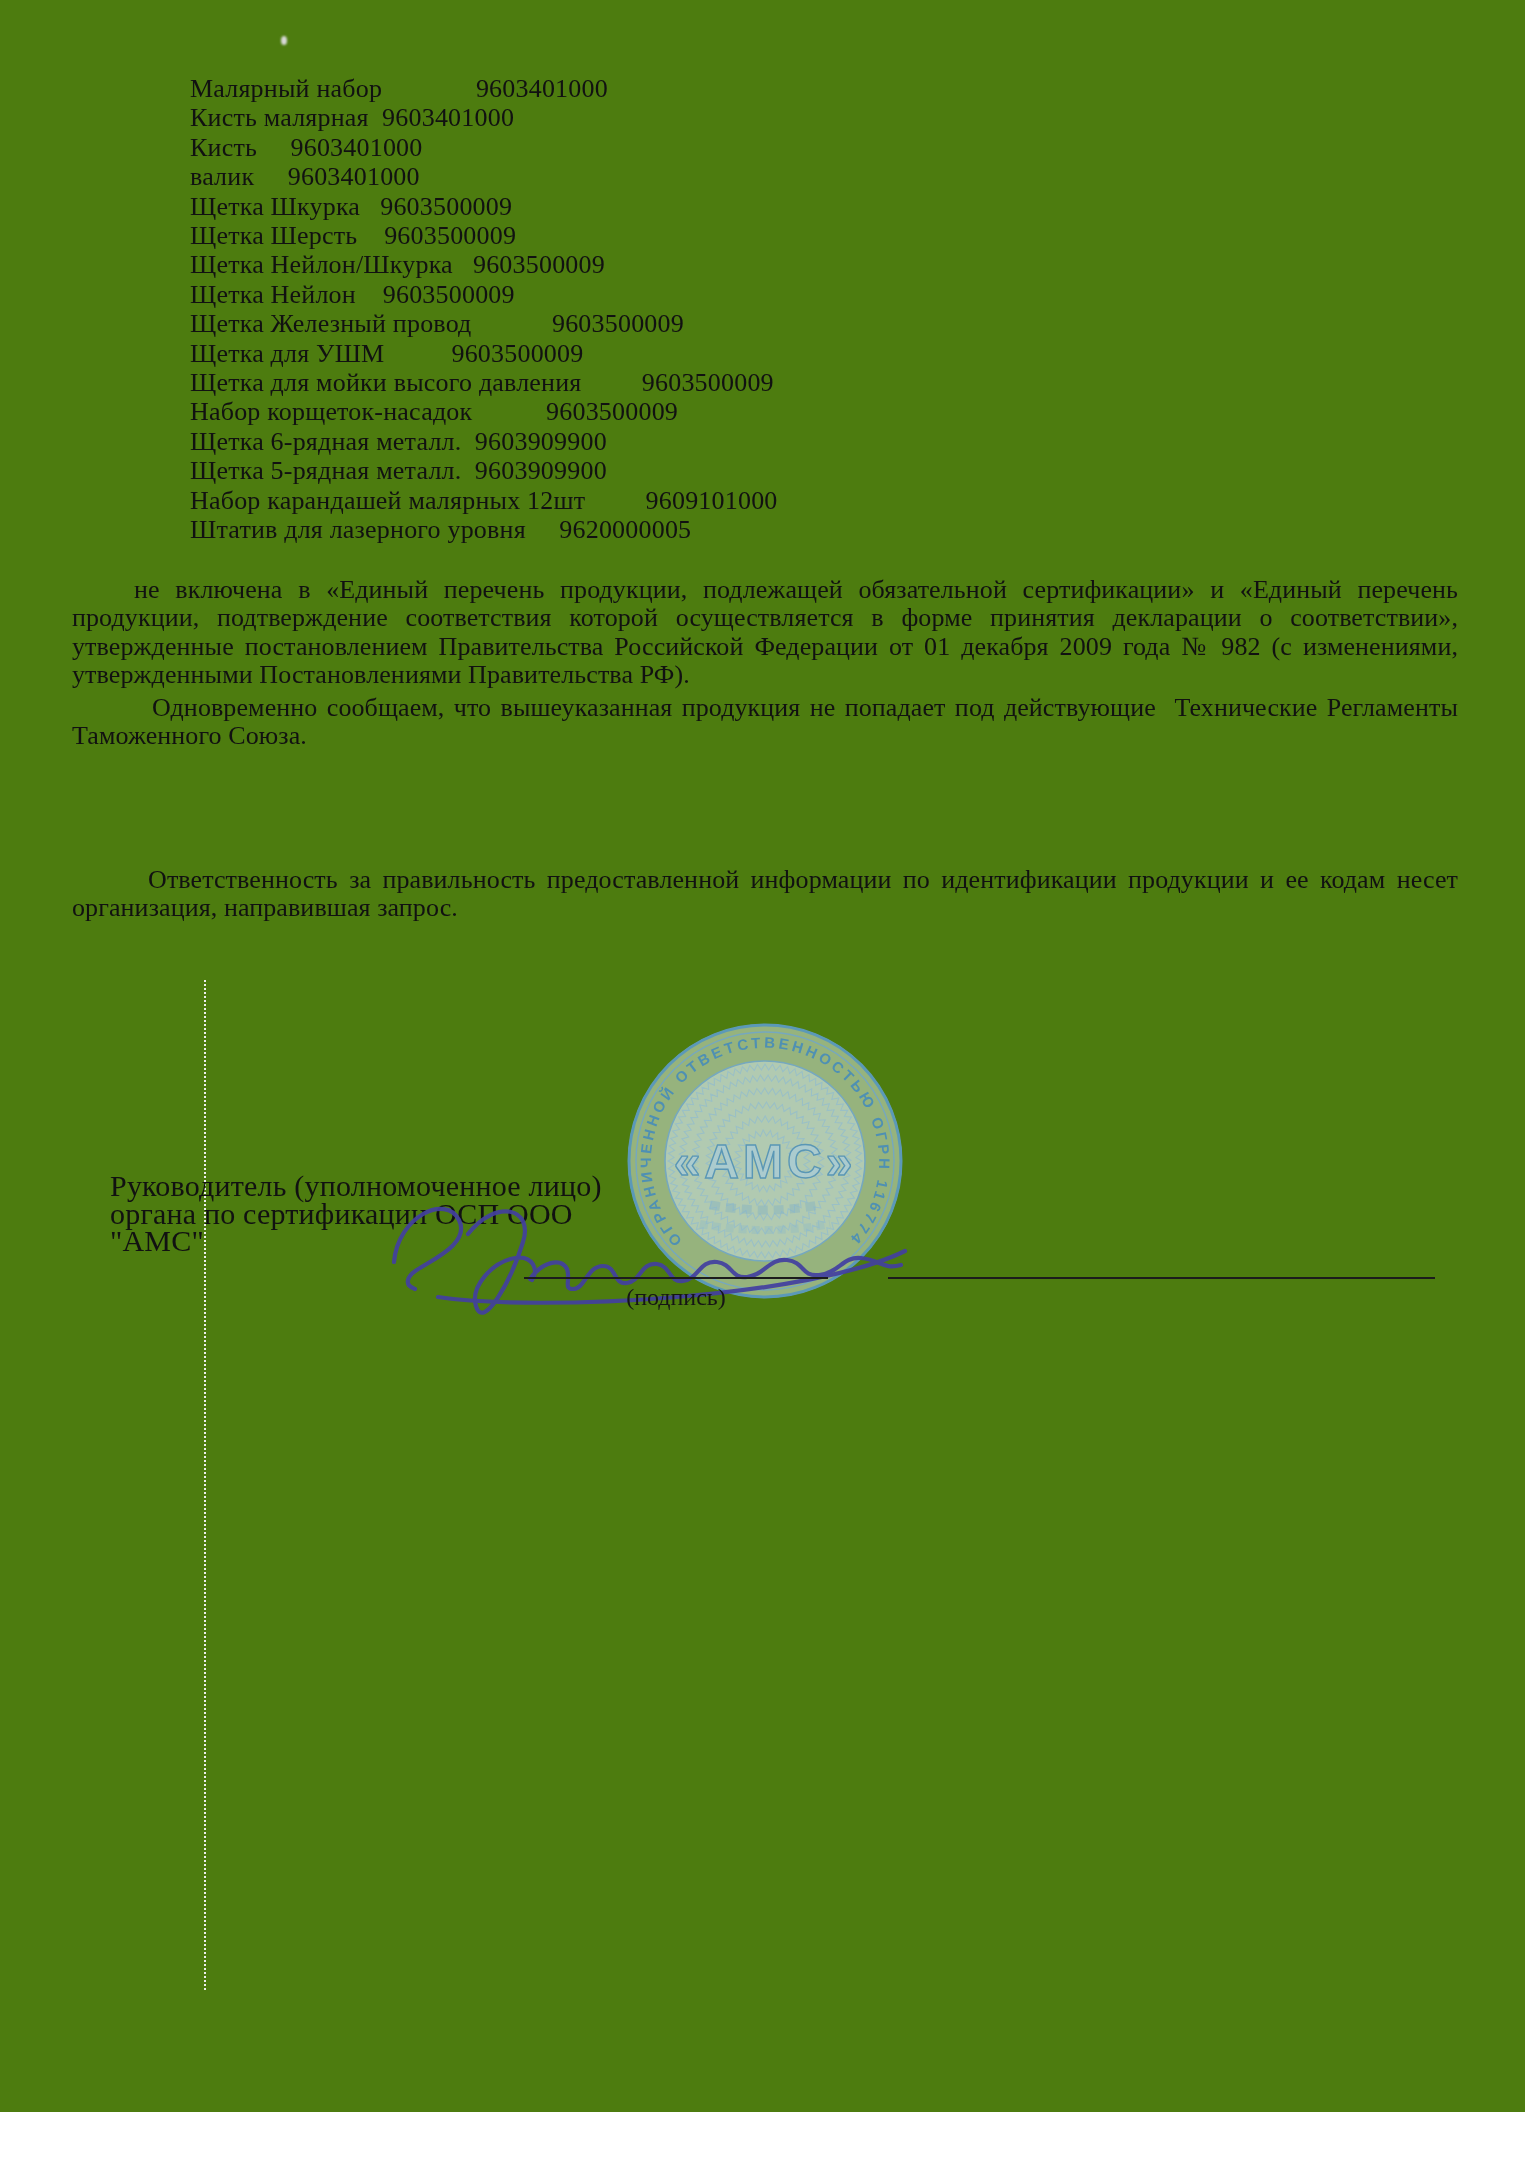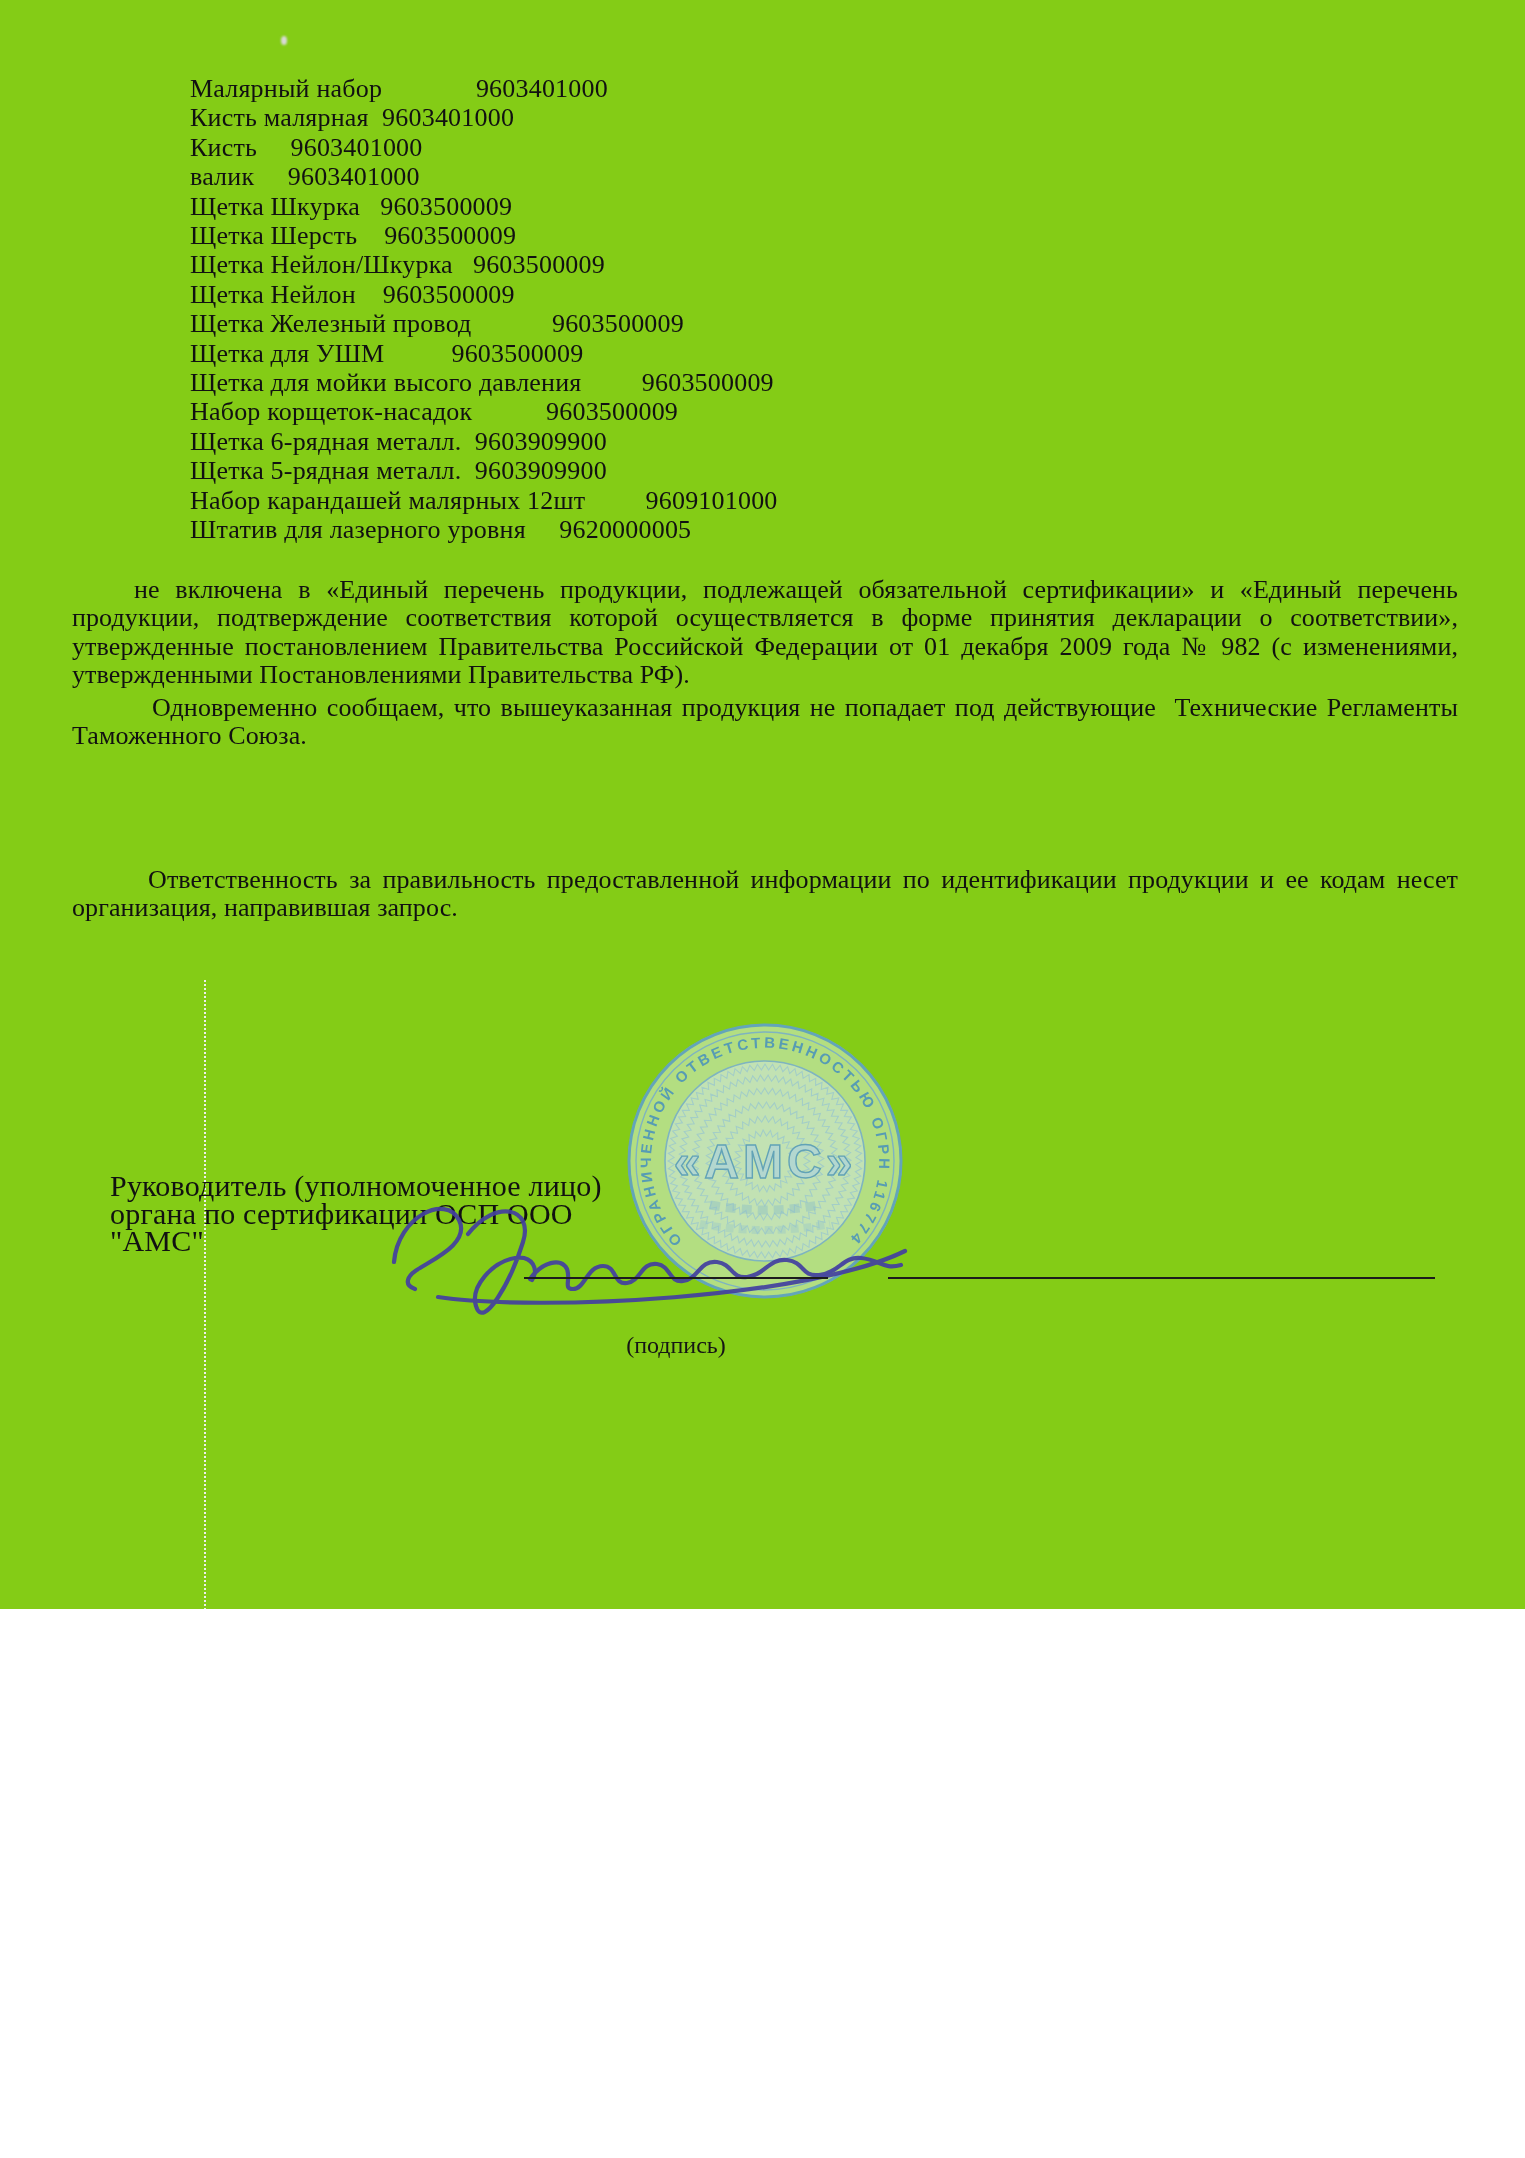--- a/index.html
+++ b/index.html
@@ -1,20 +1,20 @@
 <!DOCTYPE html>
 <html><head>
 <meta charset="utf-8">
 <style>
   * { margin:0; padding:0; box-sizing:border-box; }
   html,body { background:#ffffff; }
   .page {
     position:relative;
-    width:1525px; height:1609px;
-    background:#84cc16;
+    width:1525px; height:2112px;
+    background:#4d7c0f;
     font-family:"Liberation Serif", serif;
     color:#111111;
     overflow:hidden;
   }
   .product-list {
     position:absolute; left:190px; top:74px;
     font-size:26px; line-height:29.4px;
     white-space:pre; letter-spacing:.2px;
   }
   .body-text {
@@ -30,21 +30,21 @@
     position:absolute; left:110px; top:1172px;
     font-size:30px; line-height:27.5px; letter-spacing:.2px;
   }
   .stamp-svg { position:absolute; left:380px; top:1000px; overflow:visible; }
   .sig-line {
     position:absolute; top:1277px; border-top:2px solid #1c1c1c; height:0;
   }
   .sig-line.podpis { left:524px; width:304px; }
   .sig-line.fio { left:888px; width:547px; border-top-width:2px; }
   .caption {
-    position:absolute; font-size:24px; color:#151515; text-align:center;margin-top:48px;
+    position:absolute; font-size:24px; color:#151515; text-align:center;
   }
   .cap-podpis { left:524px; width:304px; top:1284px; }
   .cap-fio { left:930px; width:547px; top:1286px; }
   .signer-name {
     position:absolute; left:930px; width:547px; top:1220px;
     font-size:26px; text-align:center; letter-spacing:.3px;
   }
   .speck {
     position:absolute; left:281px; top:36px; width:6px; height:9px;
     background:#d9d9d9; filter:blur(1px); border-radius:50%;

